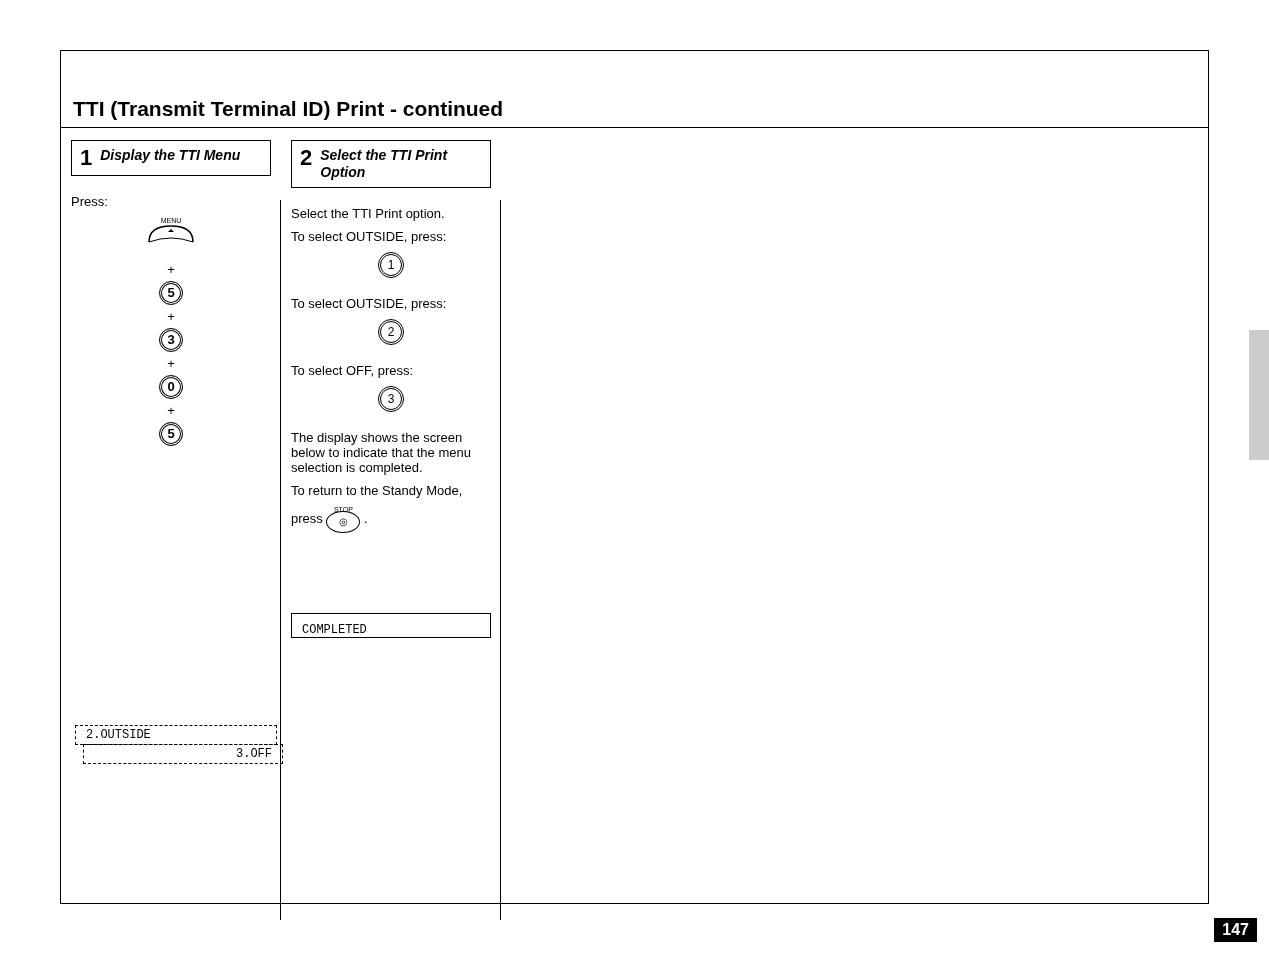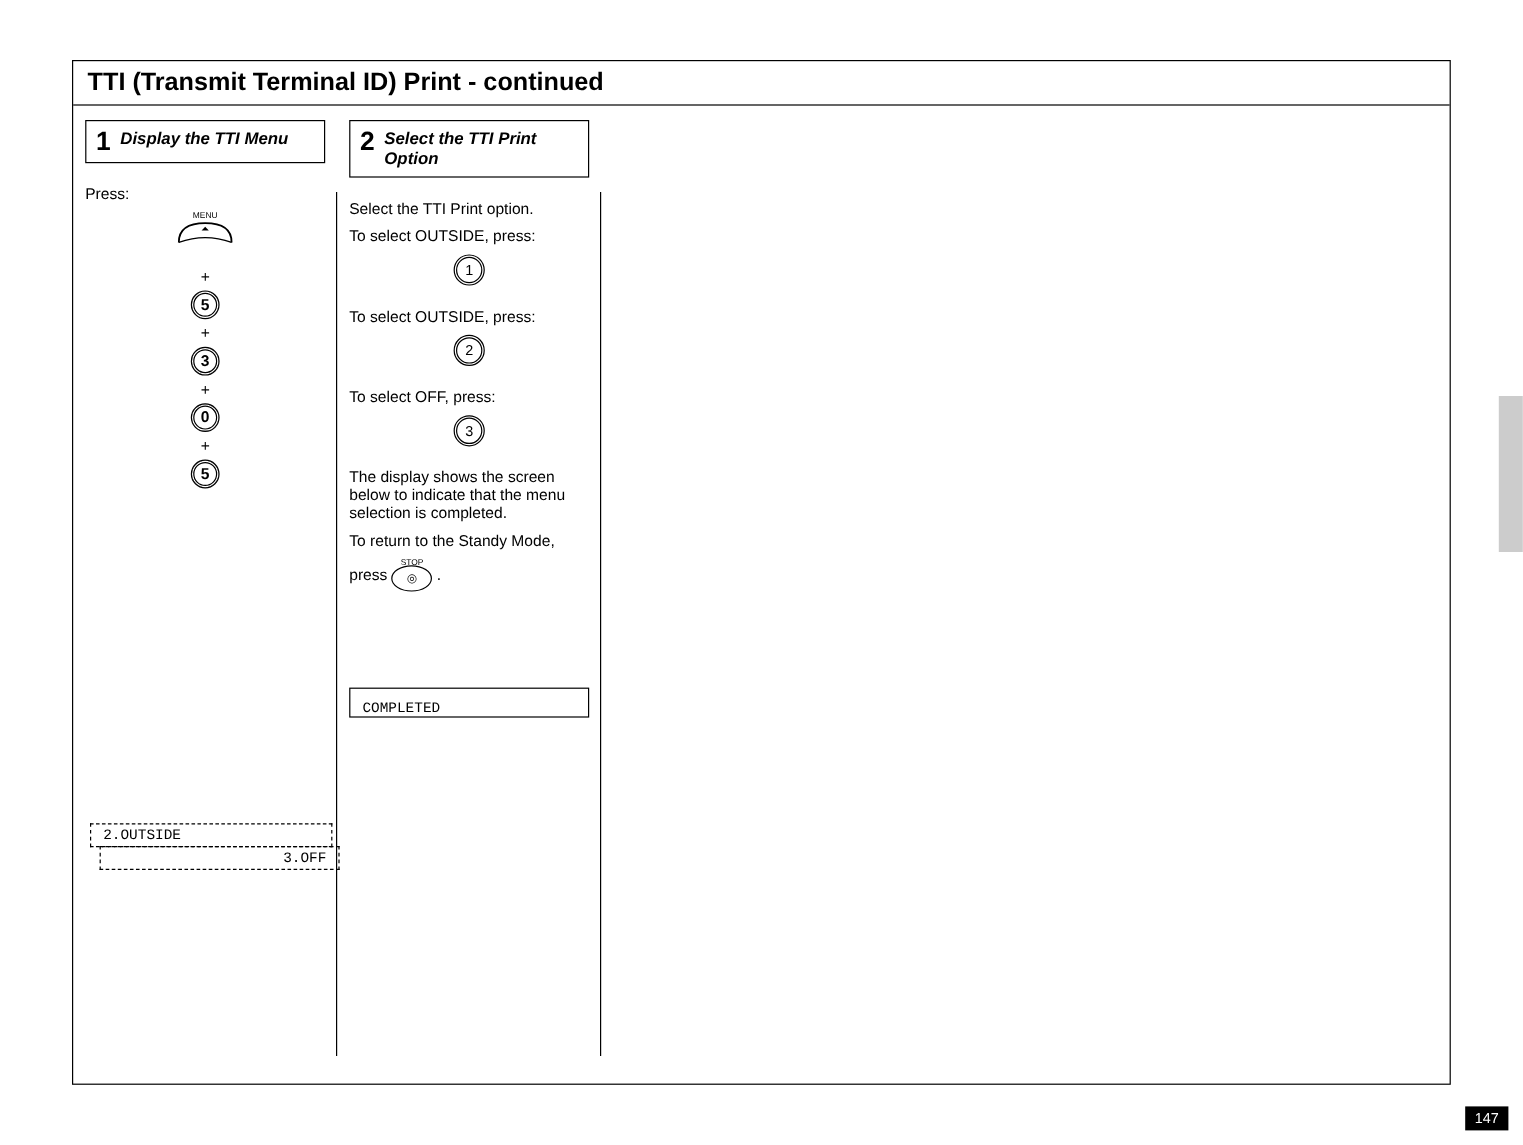--- a/index.html
+++ b/index.html
@@ -19,20 +19,21 @@
     
     .outer-border {
       border: 1px solid #000;
       height: 100%;
       position: relative;
     }
     
     .title-bar {
       border-bottom: 1px solid #000;
       padding: 6px 12px;
+      margin-top: 40px;
     }
     
     .title-bar h1 {
       font-size: 21px;
       font-weight: bold;
     }
     
     .content {
       display: flex;
       padding: 12px 0 0 0;
@@ -208,22 +209,22 @@
       justify-content: center;
       font-size: 10px;
     }
     
     .page-badge {
       position: absolute;
       bottom: 12px;
       right: 12px;
       background: #000;
       color: #fff;
-      font-size: 12px;
-      font-weight: normal;
+      font-size: 16px;
+      font-weight: bold;
       padding: 3px 8px;
     }
     
     .side-tab {
       position: absolute;
       right: 0;
       top: 330px;
       width: 20px;
       height: 130px;
       background: #ccc;

